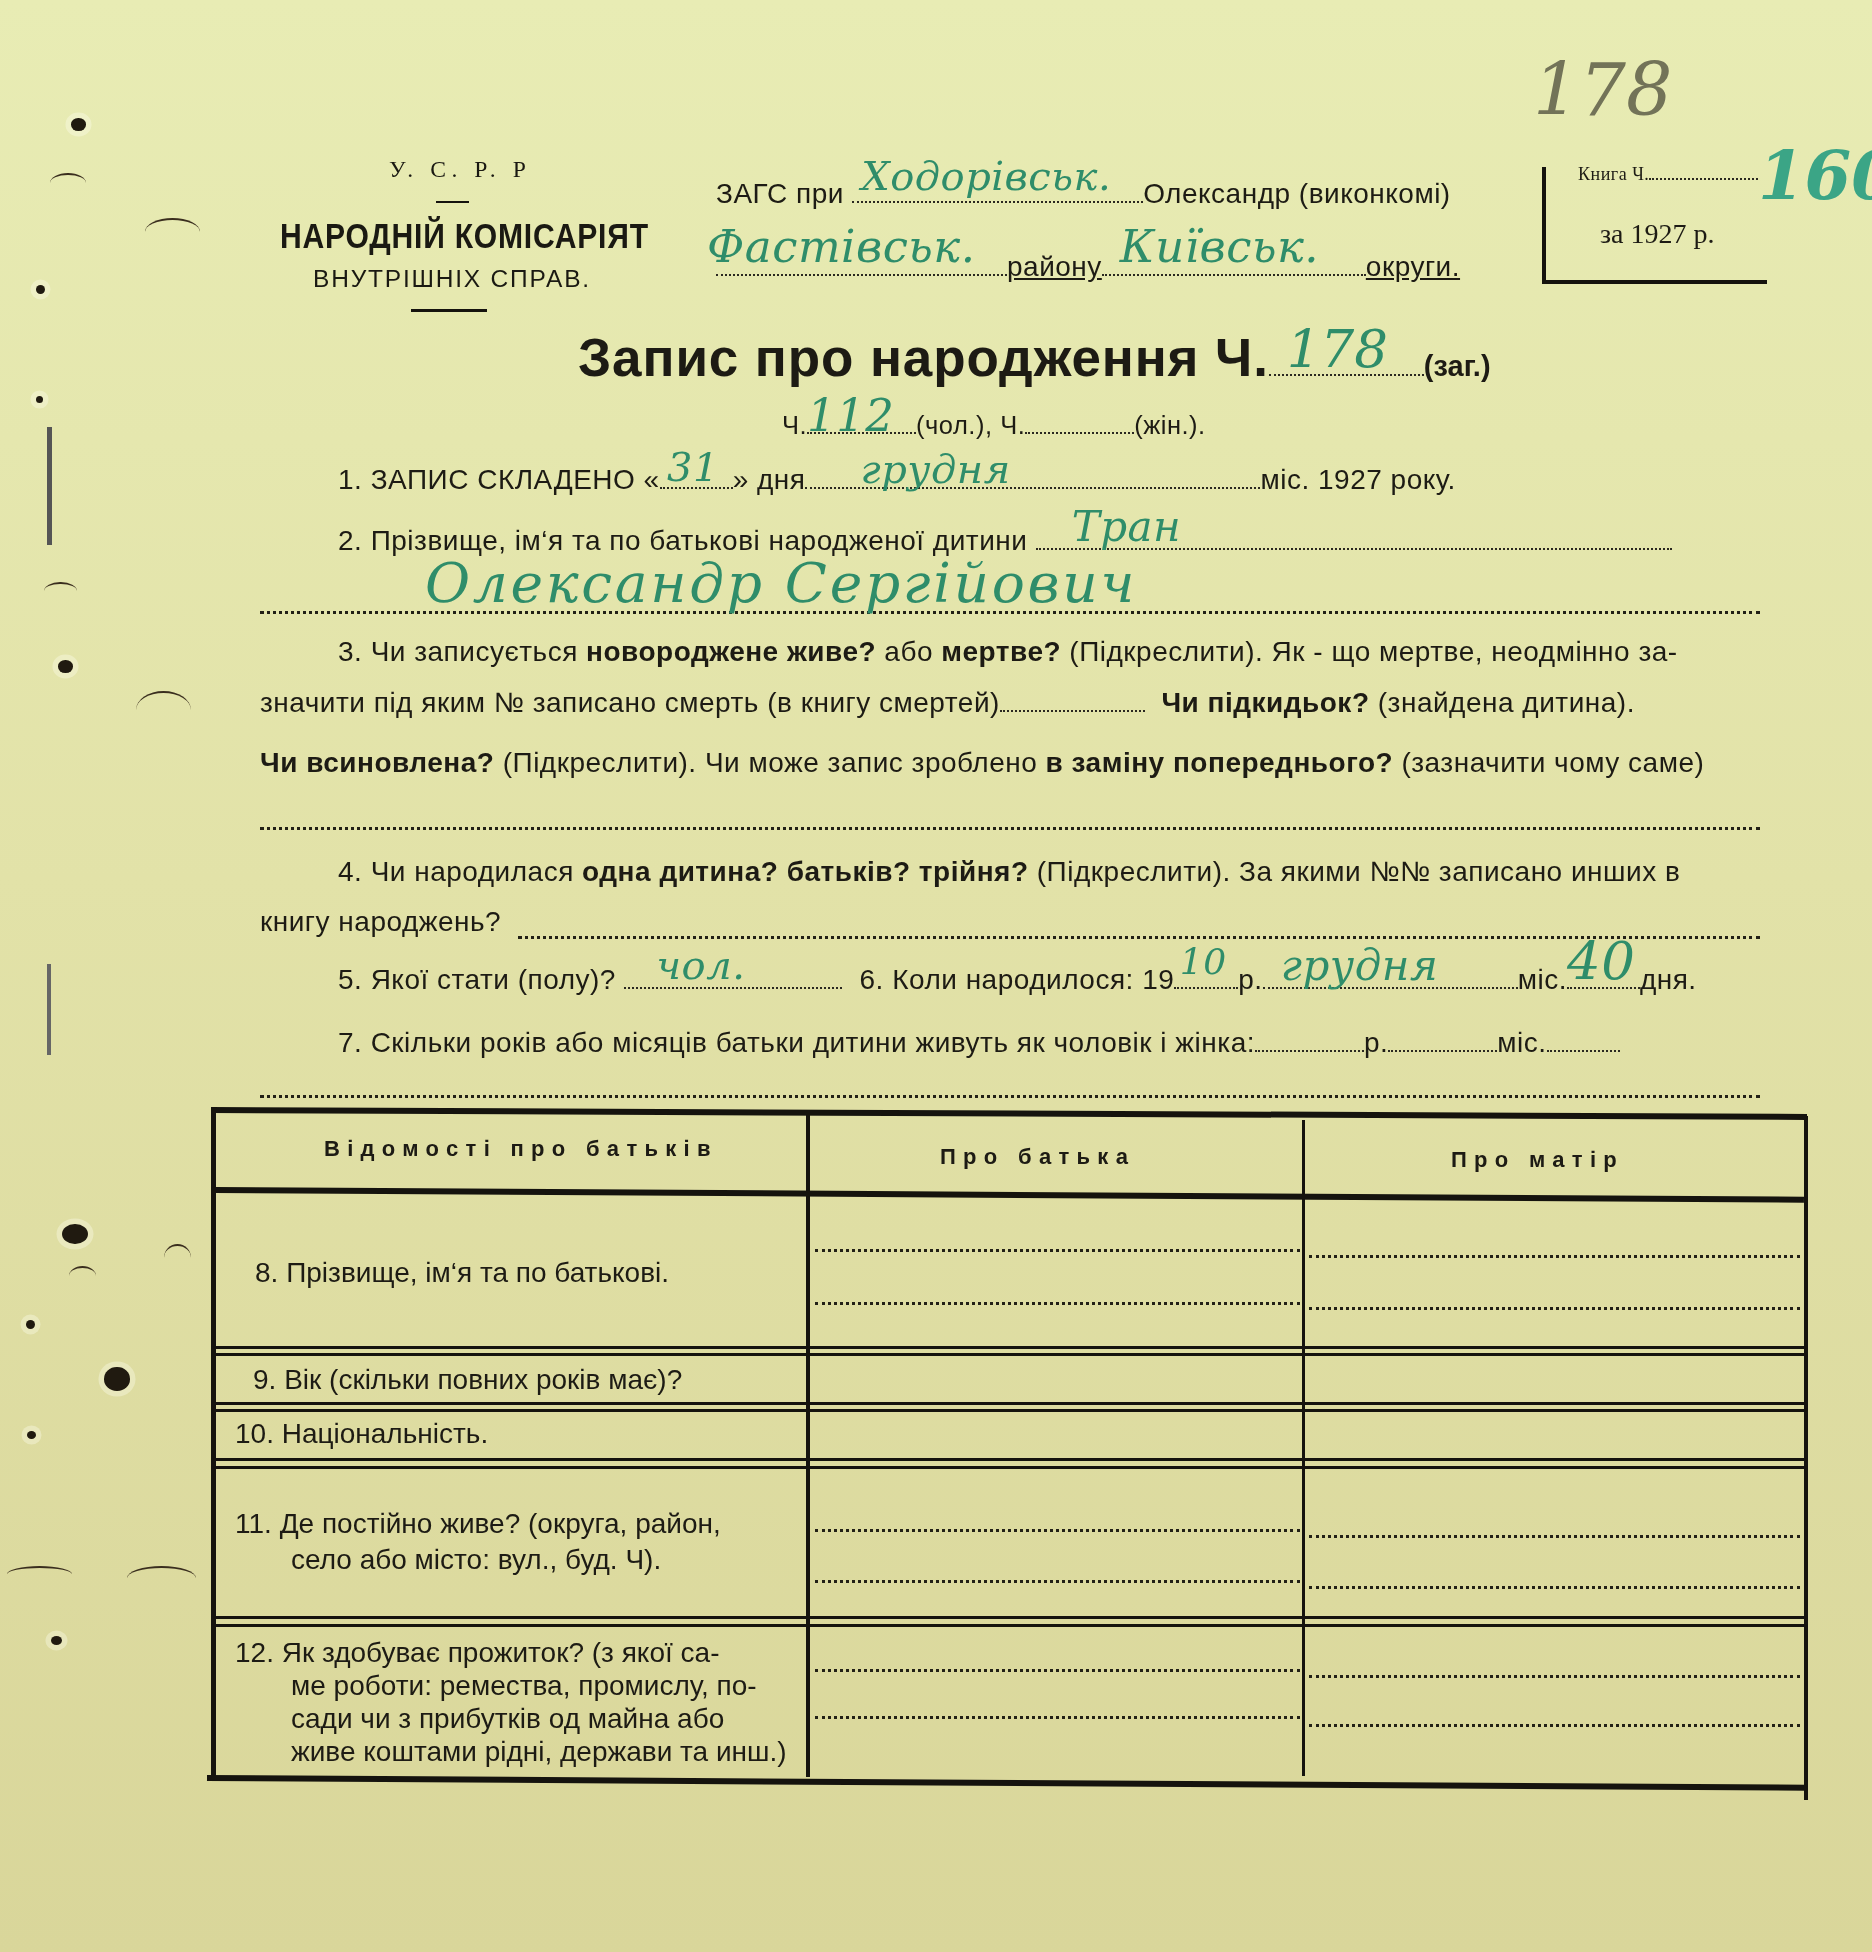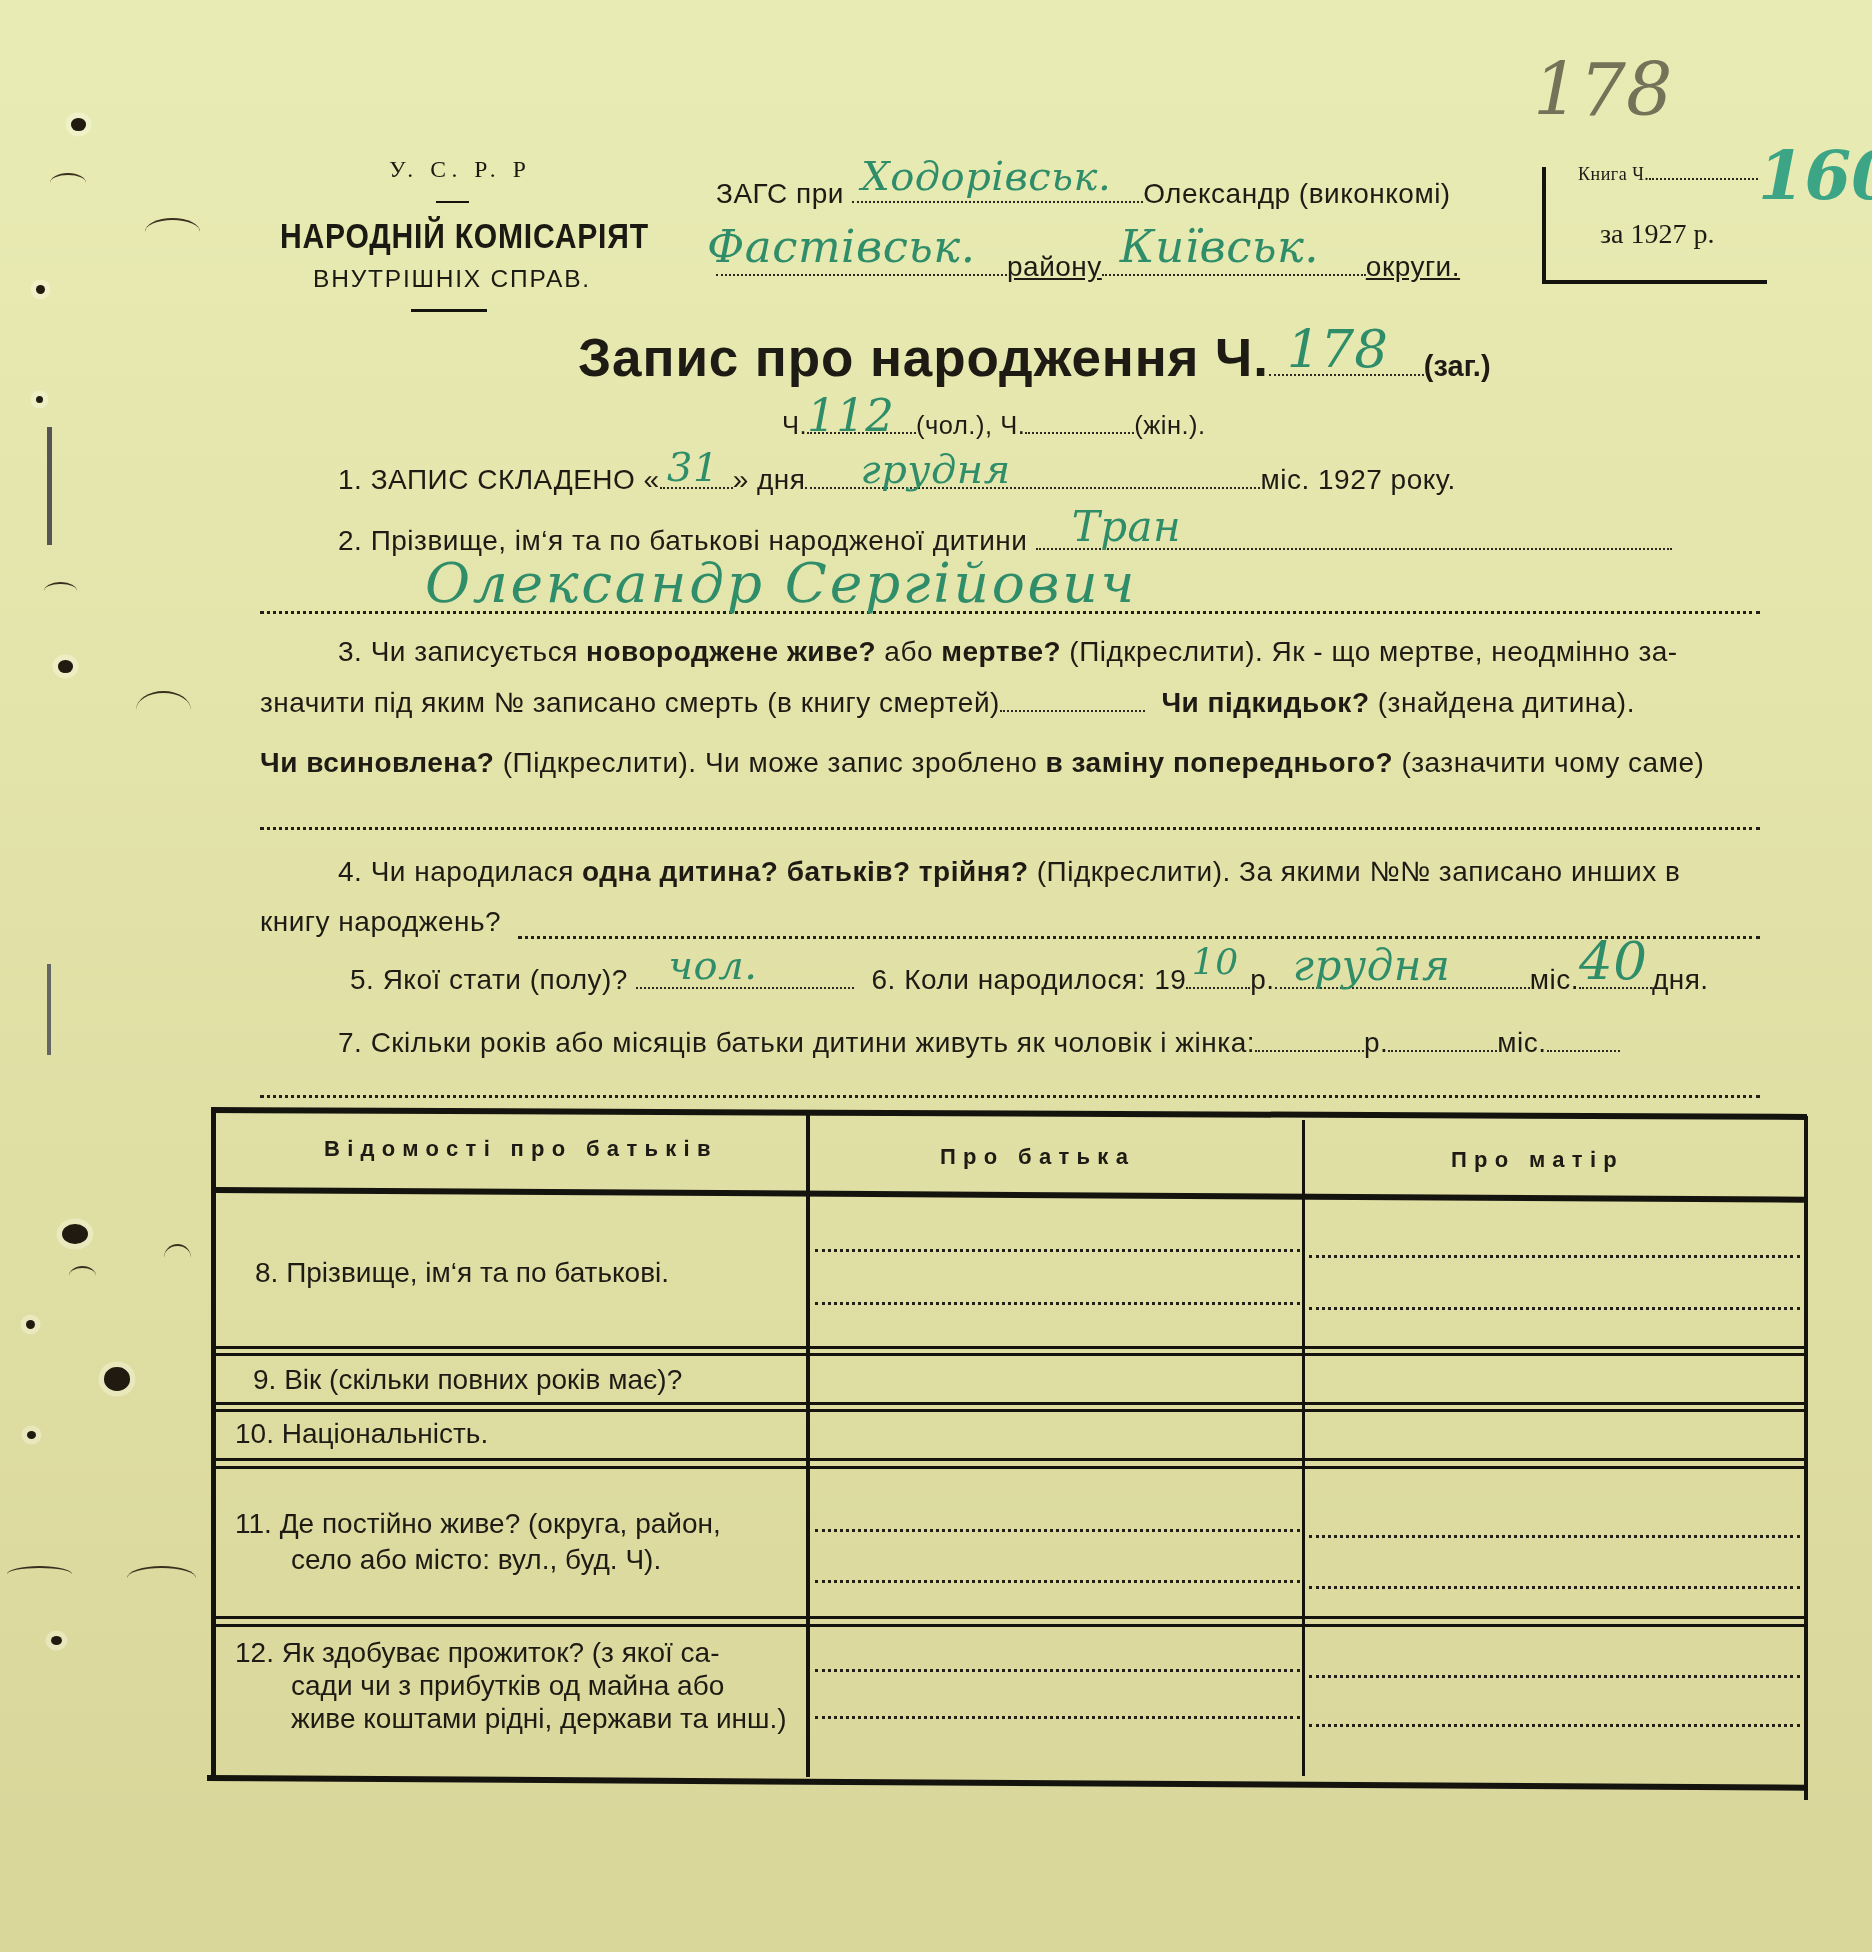--- a/index.html
+++ b/index.html
@@ -113,21 +113,21 @@
 <div class="dline" style="left:260px;top:827px;width:1500px;"></div>
 
 <div class="abs q" style="left:338px;top:856px;">
   <span>4. Чи народилася </span><span class="b">одна дитина? батьків? трійня?</span><span> (Підкреслити). За якими №№ записано инших в</span>
 </div>
 <div class="abs q" style="left:260px;top:906px;">
   <span>книгу народжень?</span>
 </div>
 <div class="dline" style="left:518px;top:936px;width:1242px;"></div>
 
-<div class="abs q" style="left:338px;top:964px;margin-left:12px;">
+<div class="abs q" style="left:338px;top:964px;">
   <span>5. Якої стати (полу)?</span>
   <span class="dots" style="width:218px;position:relative;">
     <span class="hand abs" style="left:32px;top:-44px;font-size:40px;">чол.</span>
   </span>
   <span style="margin-left:9px;">6. Коли народилося: 19</span><span class="dots" style="width:64px;position:relative;">
     <span class="hand abs" style="left:5.5px;top:-45px;font-size:36px;">10</span>
   </span><span>р.</span><span class="dots" style="width:255px;position:relative;">
     <span class="hand abs" style="left:18px;top:-45px;font-size:42px;">грудня</span>
   </span><span>міс.</span><span class="dots" style="width:73px;position:relative;">
     <span class="hand abs" style="left:0;top:-56px;font-size:53px;">40</span>
@@ -190,20 +190,21 @@
     <div class="dline" style="left:815px;top:1580px;width:485px;"></div>
     <div class="dline" style="left:1309px;top:1535px;width:491px;"></div>
     <div class="dline" style="left:1309px;top:1586px;width:491px;"></div>
   </div>
   <div class="line" style="left:215px;top:1616px;width:1589px;height:2.7px;"></div>
   <div class="line" style="left:215px;top:1624px;width:1589px;height:2.7px;"></div>
 
   <div>
     <div class="cell-label" style="left:235px;top:1636px;line-height:33px;">
       <div>12. Як здобуває прожиток? (з якої са-</div>
+      <div style="padding-left:56px;">ме роботи: ремества, промислу, по-</div>
       <div style="padding-left:56px;">сади чи з прибутків од майна або</div>
       <div style="padding-left:56px;">живе коштами рідні, держави та инш.)</div>
     </div>
     <div class="dline" style="left:815px;top:1669px;width:485px;"></div>
     <div class="dline" style="left:815px;top:1716px;width:485px;"></div>
     <div class="dline" style="left:1309px;top:1675px;width:491px;"></div>
     <div class="dline" style="left:1309px;top:1724px;width:491px;"></div>
   </div>
 </div>
 

